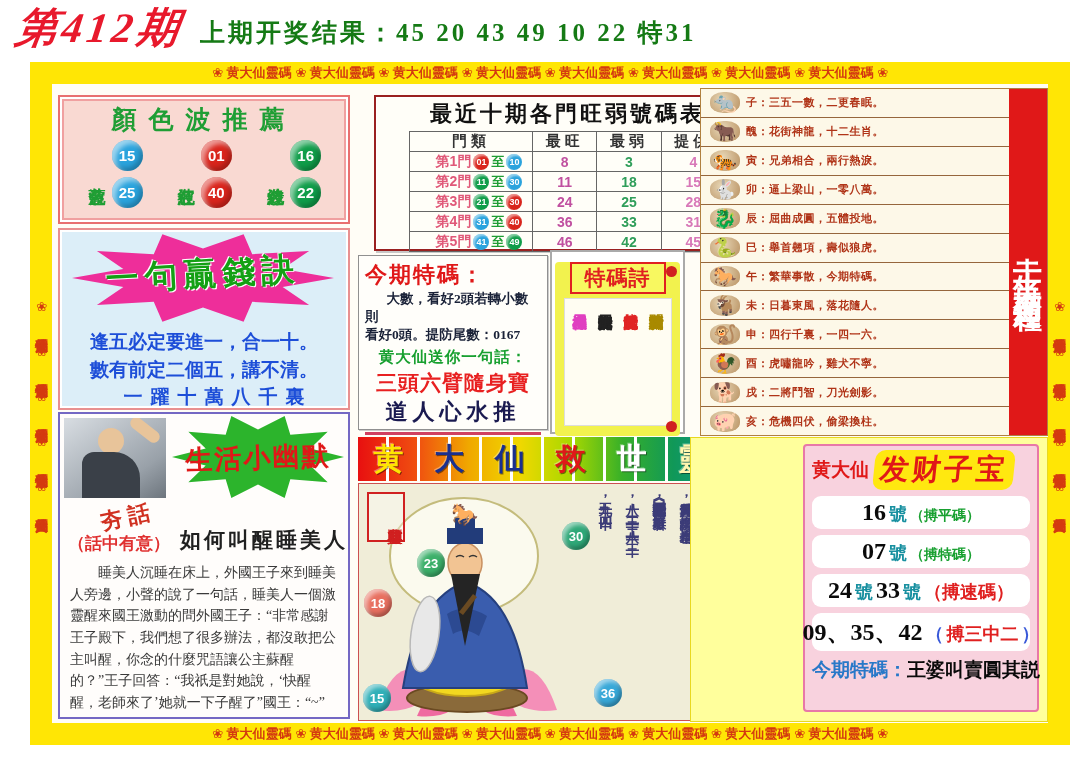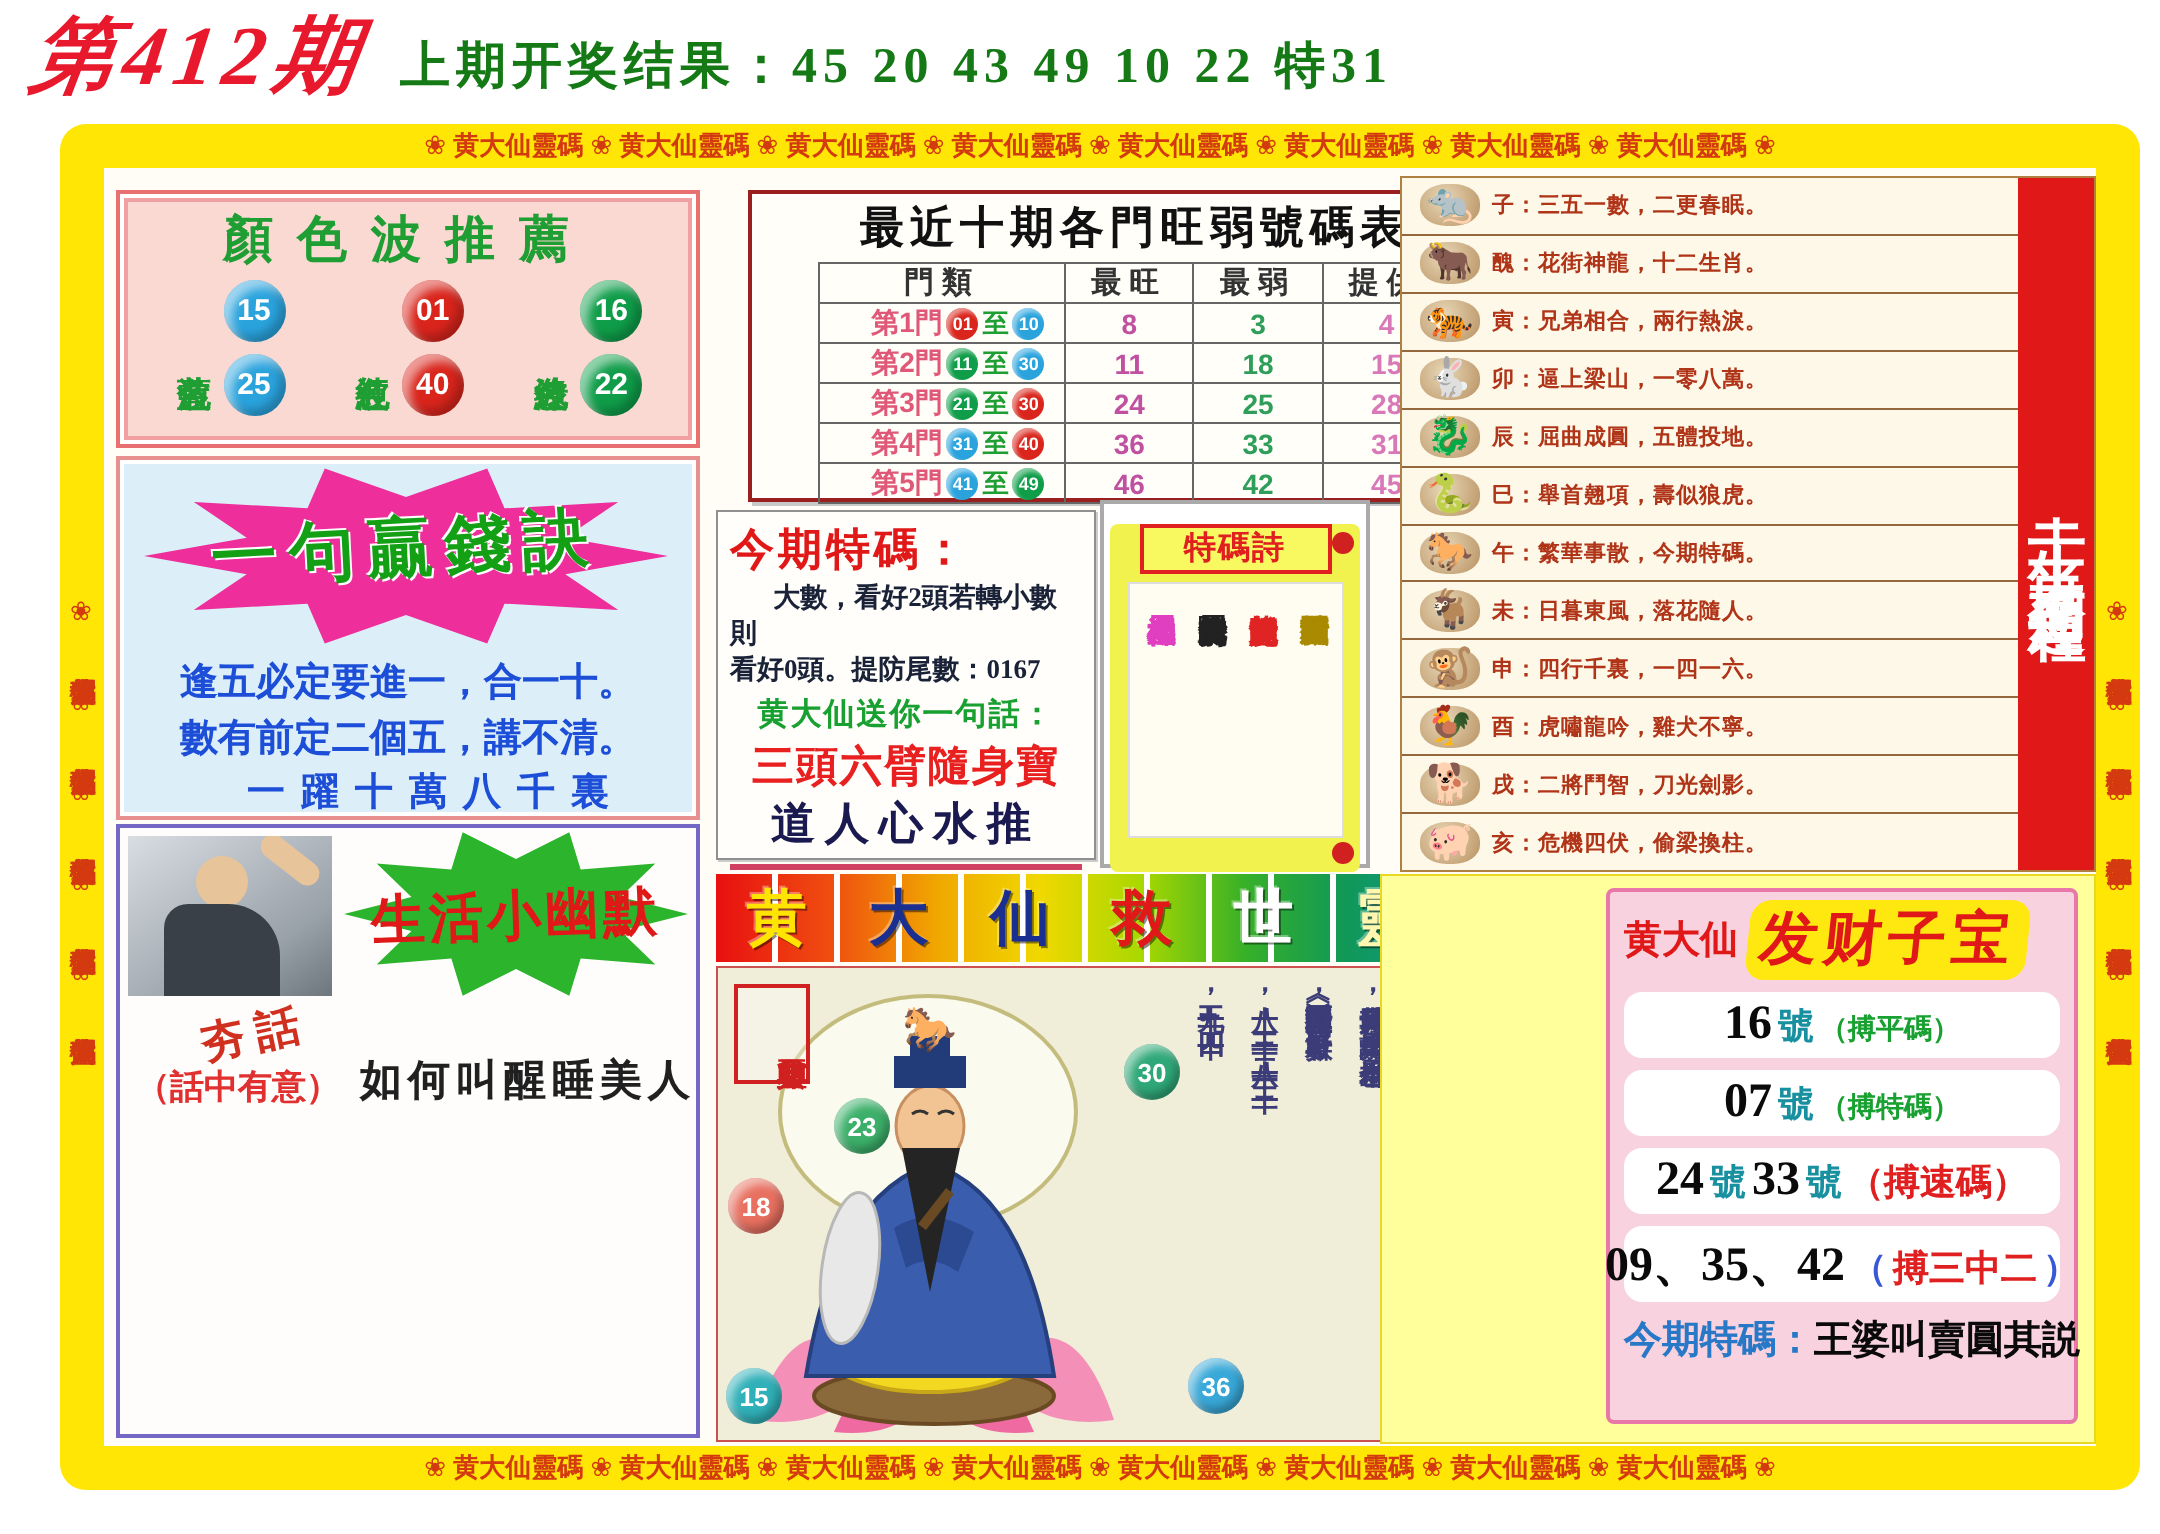--- a/index.html
+++ b/index.html
@@ -7,21 +7,21 @@
         font-family:"Liberation Sans","DejaVu Sans",sans-serif;}
   .abs{position:absolute;}
 
   
   .hdr-period{left:16px;top:0px;font-size:42px;font-weight:bold;color:#e8192c;
     font-style:italic;transform:skewX(-8deg);letter-spacing:4px;font-family:"Liberation Serif",serif;}
   .hdr-result{left:200px;top:16px;font-size:25px;font-weight:bold;color:#157a15;letter-spacing:3px;
     font-family:"Liberation Serif",serif;}
 
   
-  #frame{position:absolute;left:30px;top:62px;width:1040px;height:683px;background:#ffe605;border-radius:13px;}
+  #frame{position:absolute;left:30px;top:62px;width:1040px;height:683px;background:#ffe605;}
   .bstrip{position:absolute;color:#d43a10;font-weight:bold;font-size:13px;overflow:hidden;white-space:nowrap;}
   .bs-top{left:0;top:0;right:0;height:22px;line-height:22px;text-align:center;}
   .bs-bottom{left:0;bottom:0;right:0;height:22px;line-height:22px;text-align:center;}
   .bs-left{left:0;top:22px;bottom:22px;width:22px;writing-mode:vertical-rl;text-orientation:upright;text-align:center;line-height:22px;}
   .bs-right{right:0;top:22px;bottom:22px;width:22px;writing-mode:vertical-rl;text-orientation:upright;text-align:center;line-height:22px;}
   #inner{position:absolute;left:22px;top:22px;width:996px;height:639px;background:#fffdf6;}
 
   
   .box-cw{left:6px;top:11px;width:288px;height:125px;background:#f9d9d2;border:2px solid #e87070;
     box-shadow:inset 0 0 0 2px #ffffff, inset 0 0 0 4px #f0a0a0;}
@@ -93,21 +93,21 @@
   .sp-balls{display:flex;justify-content:center;gap:7px;margin-top:7px;}
   .lball{width:34px;height:32px;border-radius:50%;display:flex;align-items:center;justify-content:center;
     background:radial-gradient(circle at 40% 30%, #ffffff 48%, #ccd2ee 72%, #7e8ec8);
     color:#111;font-weight:bold;font-size:17px;border:1px solid #9aa4d0;}
 
   
   .box-poem{left:498px;top:166px;width:135px;height:184px;background:#fff;border:2px solid #aaa;padding:3px;box-sizing:border-box;}
   .scroll{position:relative;width:100%;height:100%;background:#f2f24e;border-radius:4px;}
   .sdot{position:absolute;width:11px;height:11px;border-radius:50%;background:#d02020;right:3px;}
   .poem-title{width:92px;margin:7px auto 4px auto;background:#f8f860;border:2px solid #e02020;color:#e02020;
-    font-size:16px;font-weight:bold;text-align:center;letter-spacing:1px;font-family:"Liberation Serif",serif;}
+    font-size:21px;font-weight:bold;text-align:center;letter-spacing:1px;font-family:"Liberation Serif",serif;}
   .poem-cols{width:108px;height:128px;margin:0 auto;background:#fffdf2;border:1px solid #ddd;
     display:flex;flex-direction:row-reverse;justify-content:space-around;padding:4px 2px;box-sizing:border-box;}
   .poem-col{writing-mode:vertical-rl;text-orientation:upright;font-size:14.5px;font-weight:bold;line-height:1.05;
     font-family:"Liberation Serif",serif;}
 
   
   .banner{left:306px;top:353px;width:426px;height:44px;
     background-image:repeating-linear-gradient(90deg,transparent 0px,transparent 28px,#ffffff 28px,#ffffff 31px),
       linear-gradient(90deg,#e81010 0%,#f05010 14%,#f0a800 26%,#f0d800 38%,#a8d800 50%,#38b028 62%,#109858 74%,#109890 86%,#1878c8 100%);
     display:flex;justify-content:space-around;align-items:center;}
@@ -214,20 +214,21 @@
         <div class="hum-photo">
           <div class="hum-arm"></div>
           <div class="hum-head"></div>
           <div class="hum-body"></div>
         </div>
         <div class="abs burst hum-burst"></div>
         <div class="abs hum-title">生活小幽默</div>
         <div class="abs hum-tag">夯話</div>
         <div class="abs hum-note">（話中有意）</div>
         <div class="abs hum-sub">如何叫醒睡美人</div>
+        <div class="abs hum-story">睡美人沉睡在床上，外國王子來到睡美人旁邊，小聲的說了一句話，睡美人一個激靈醒來國王激動的問外國王子：“非常感謝王子殿下，我們想了很多辦法，都沒敢把公主叫醒，你念的什麼咒語讓公主蘇醒的？”王子回答：“我祇是對她說，‘快醒醒，老師來了’她就一下子醒了”國王：“~”</div>
       </div>
 
       <div class="abs box-tab">
         <div class="tab-title">最近十期各門旺弱號碼表</div>
         <table class="hot">
           <thead>
             <tr>
               <th>門類</th>
               <th>最旺</th>
               <th>最弱</th>

